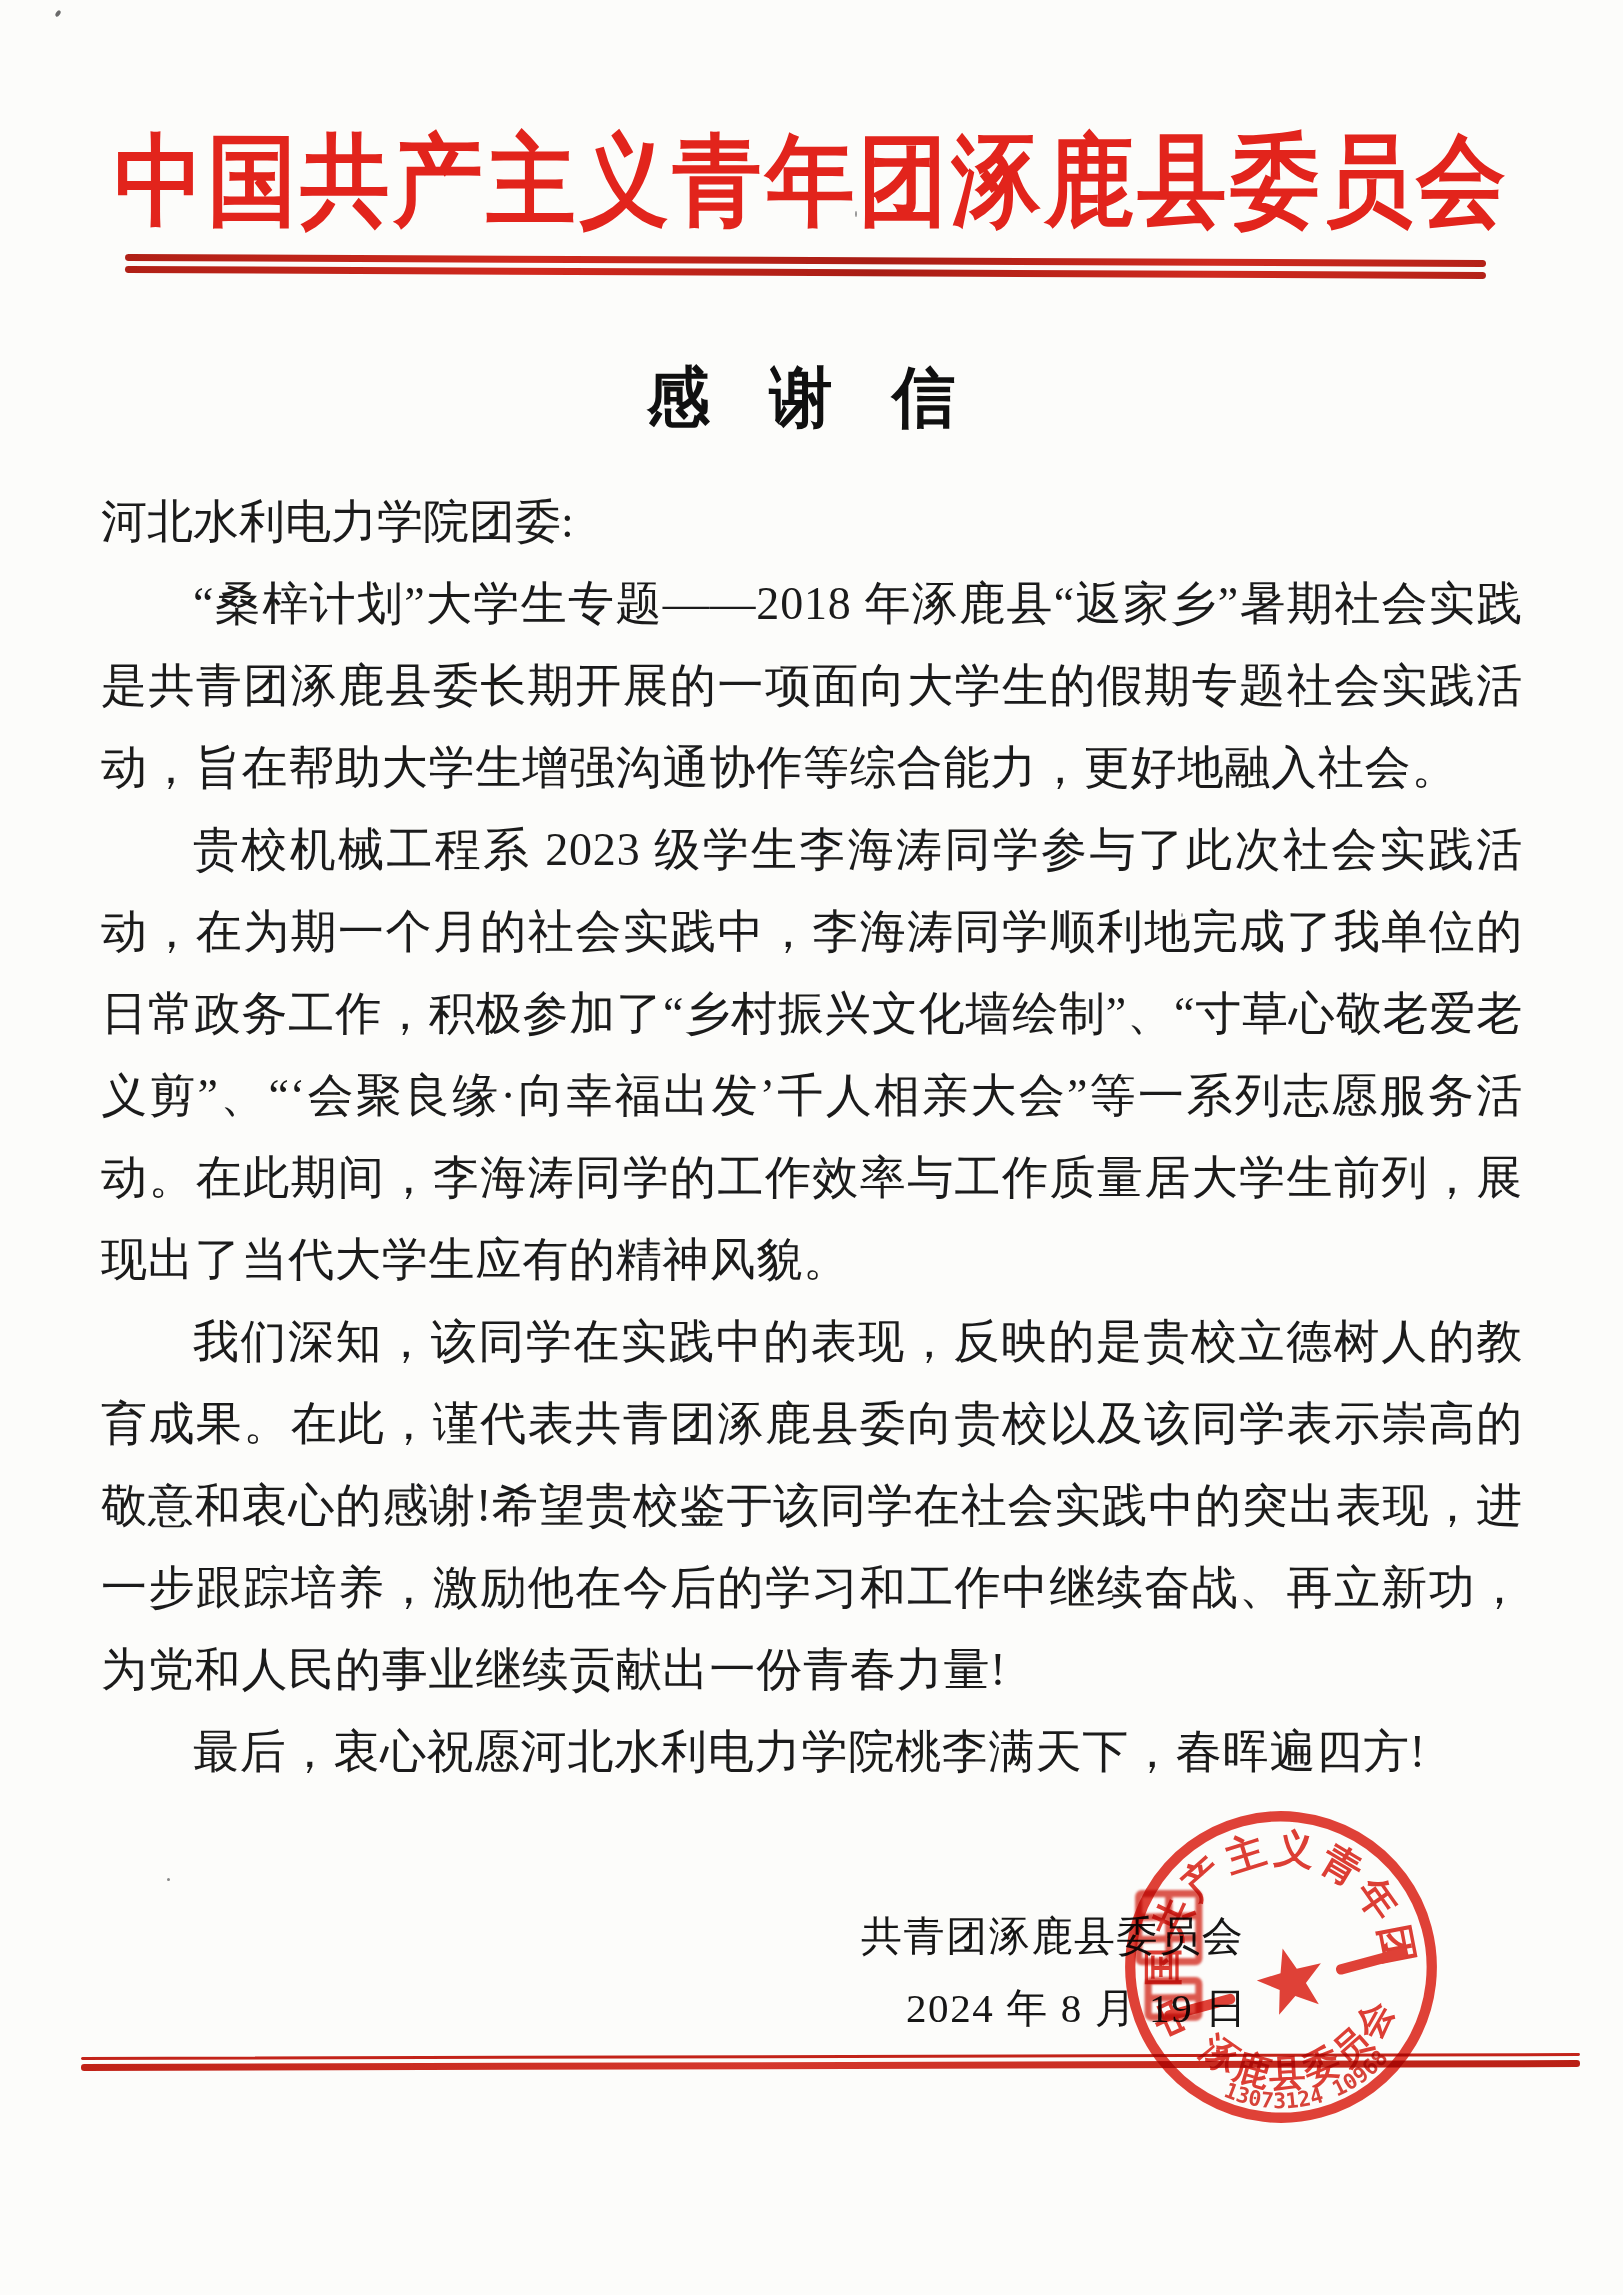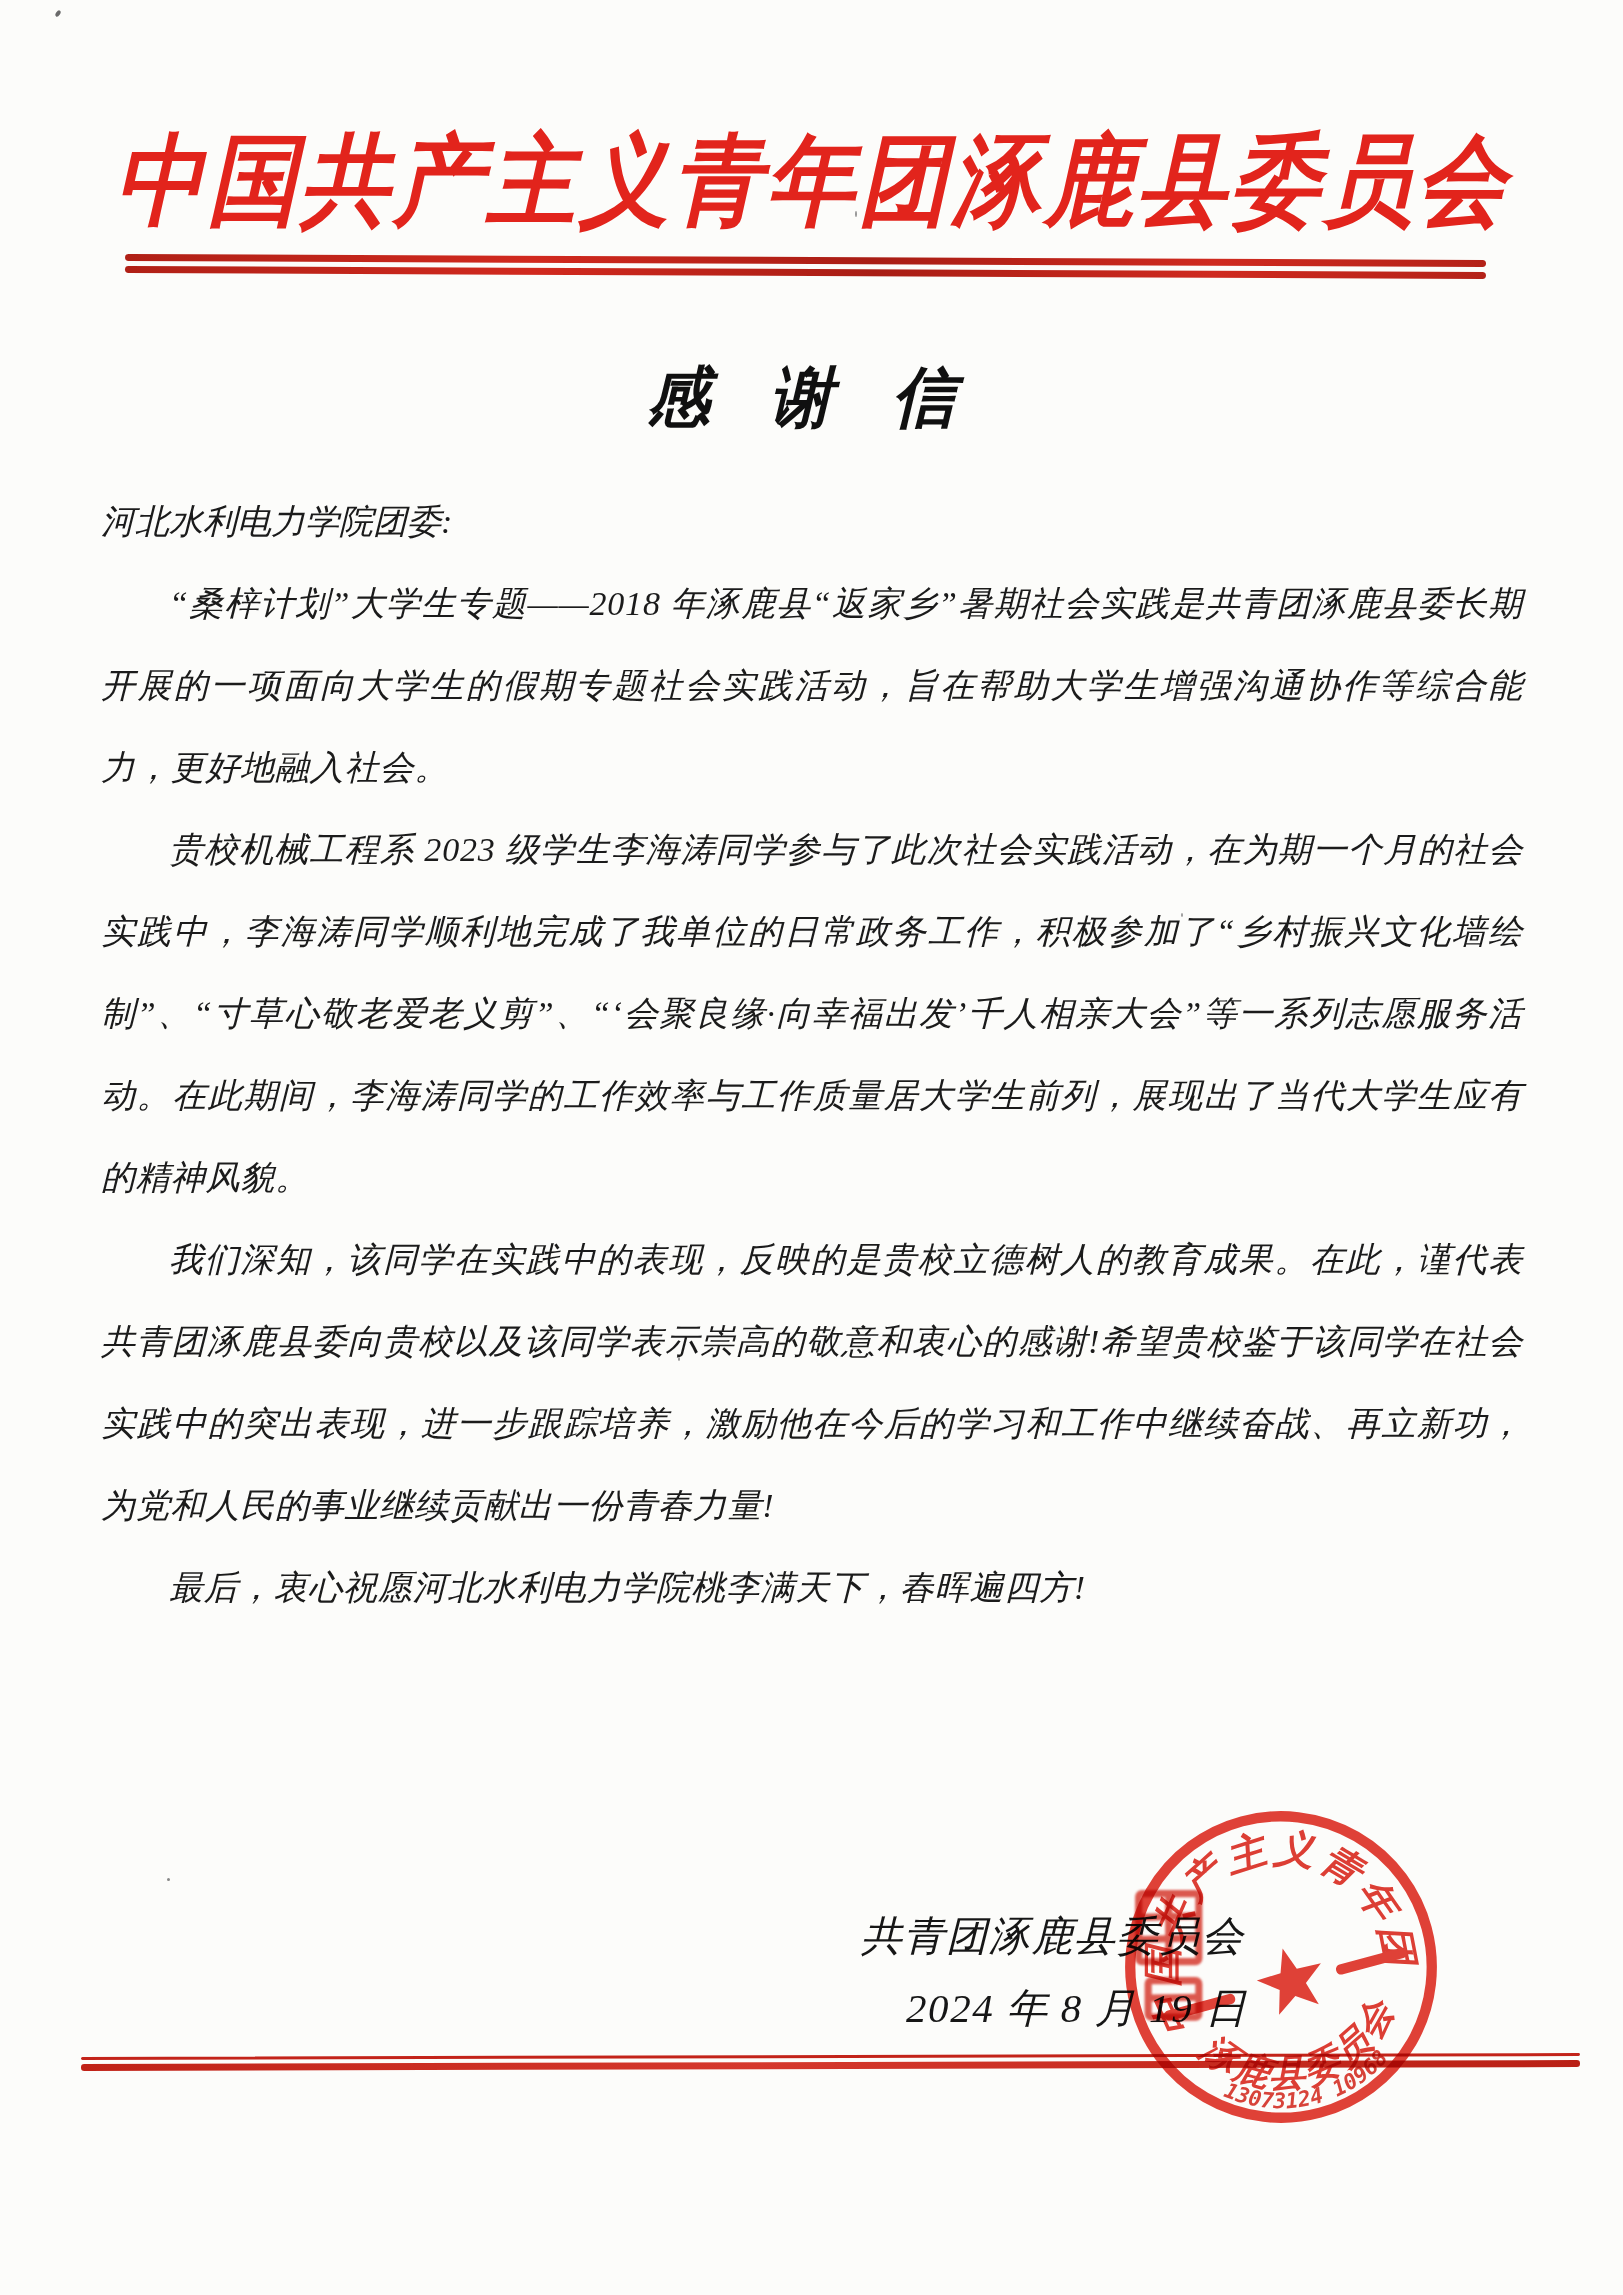--- a/index.html
+++ b/index.html
@@ -3,21 +3,20 @@
 <meta charset="utf-8">
 <style>
   html,body{margin:0;padding:0;background:#888;}
   .page{
     position:relative;
     width:1624px;height:2295px;
     background:#fcfcfa;
     overflow:hidden;
     font-family:"Liberation Serif","DejaVu Serif",serif;
     color:#1d1d1d;
-    font-style:italic;
   }
   
   .letterhead{
     position:absolute;left:0;top:121px;width:100%;
     text-align:center;
     font-size:89px;font-weight:bold;
     letter-spacing:4px;
     color:#e2241c;
     white-space:nowrap;
     transform:scaleY(1.12);
@@ -30,21 +29,21 @@
   .doc-title{
     position:absolute;left:0;top:355px;width:100%;
     text-align:center;
     font-size:63px;font-weight:bold;color:#101010;
     letter-spacing:0.35em;
     transform:scaleY(1.05);
   }
   
   .body-block{
     position:absolute;left:101px;top:481px;width:1422px;
-    font-size:34px;line-height:82px;
+    font-size:46px;line-height:82px;
     text-align:justify;
     color:#1b1b1b;
   }
   .salutation{white-space:nowrap;}
   .body-block p{margin:0;text-indent:2em;letter-spacing:0.8px;}
   
   .sign-org{
     position:absolute;left:861px;top:1909px;width:365px;
     font-size:41px;letter-spacing:1.6px;white-space:nowrap;color:#161616;
   }

